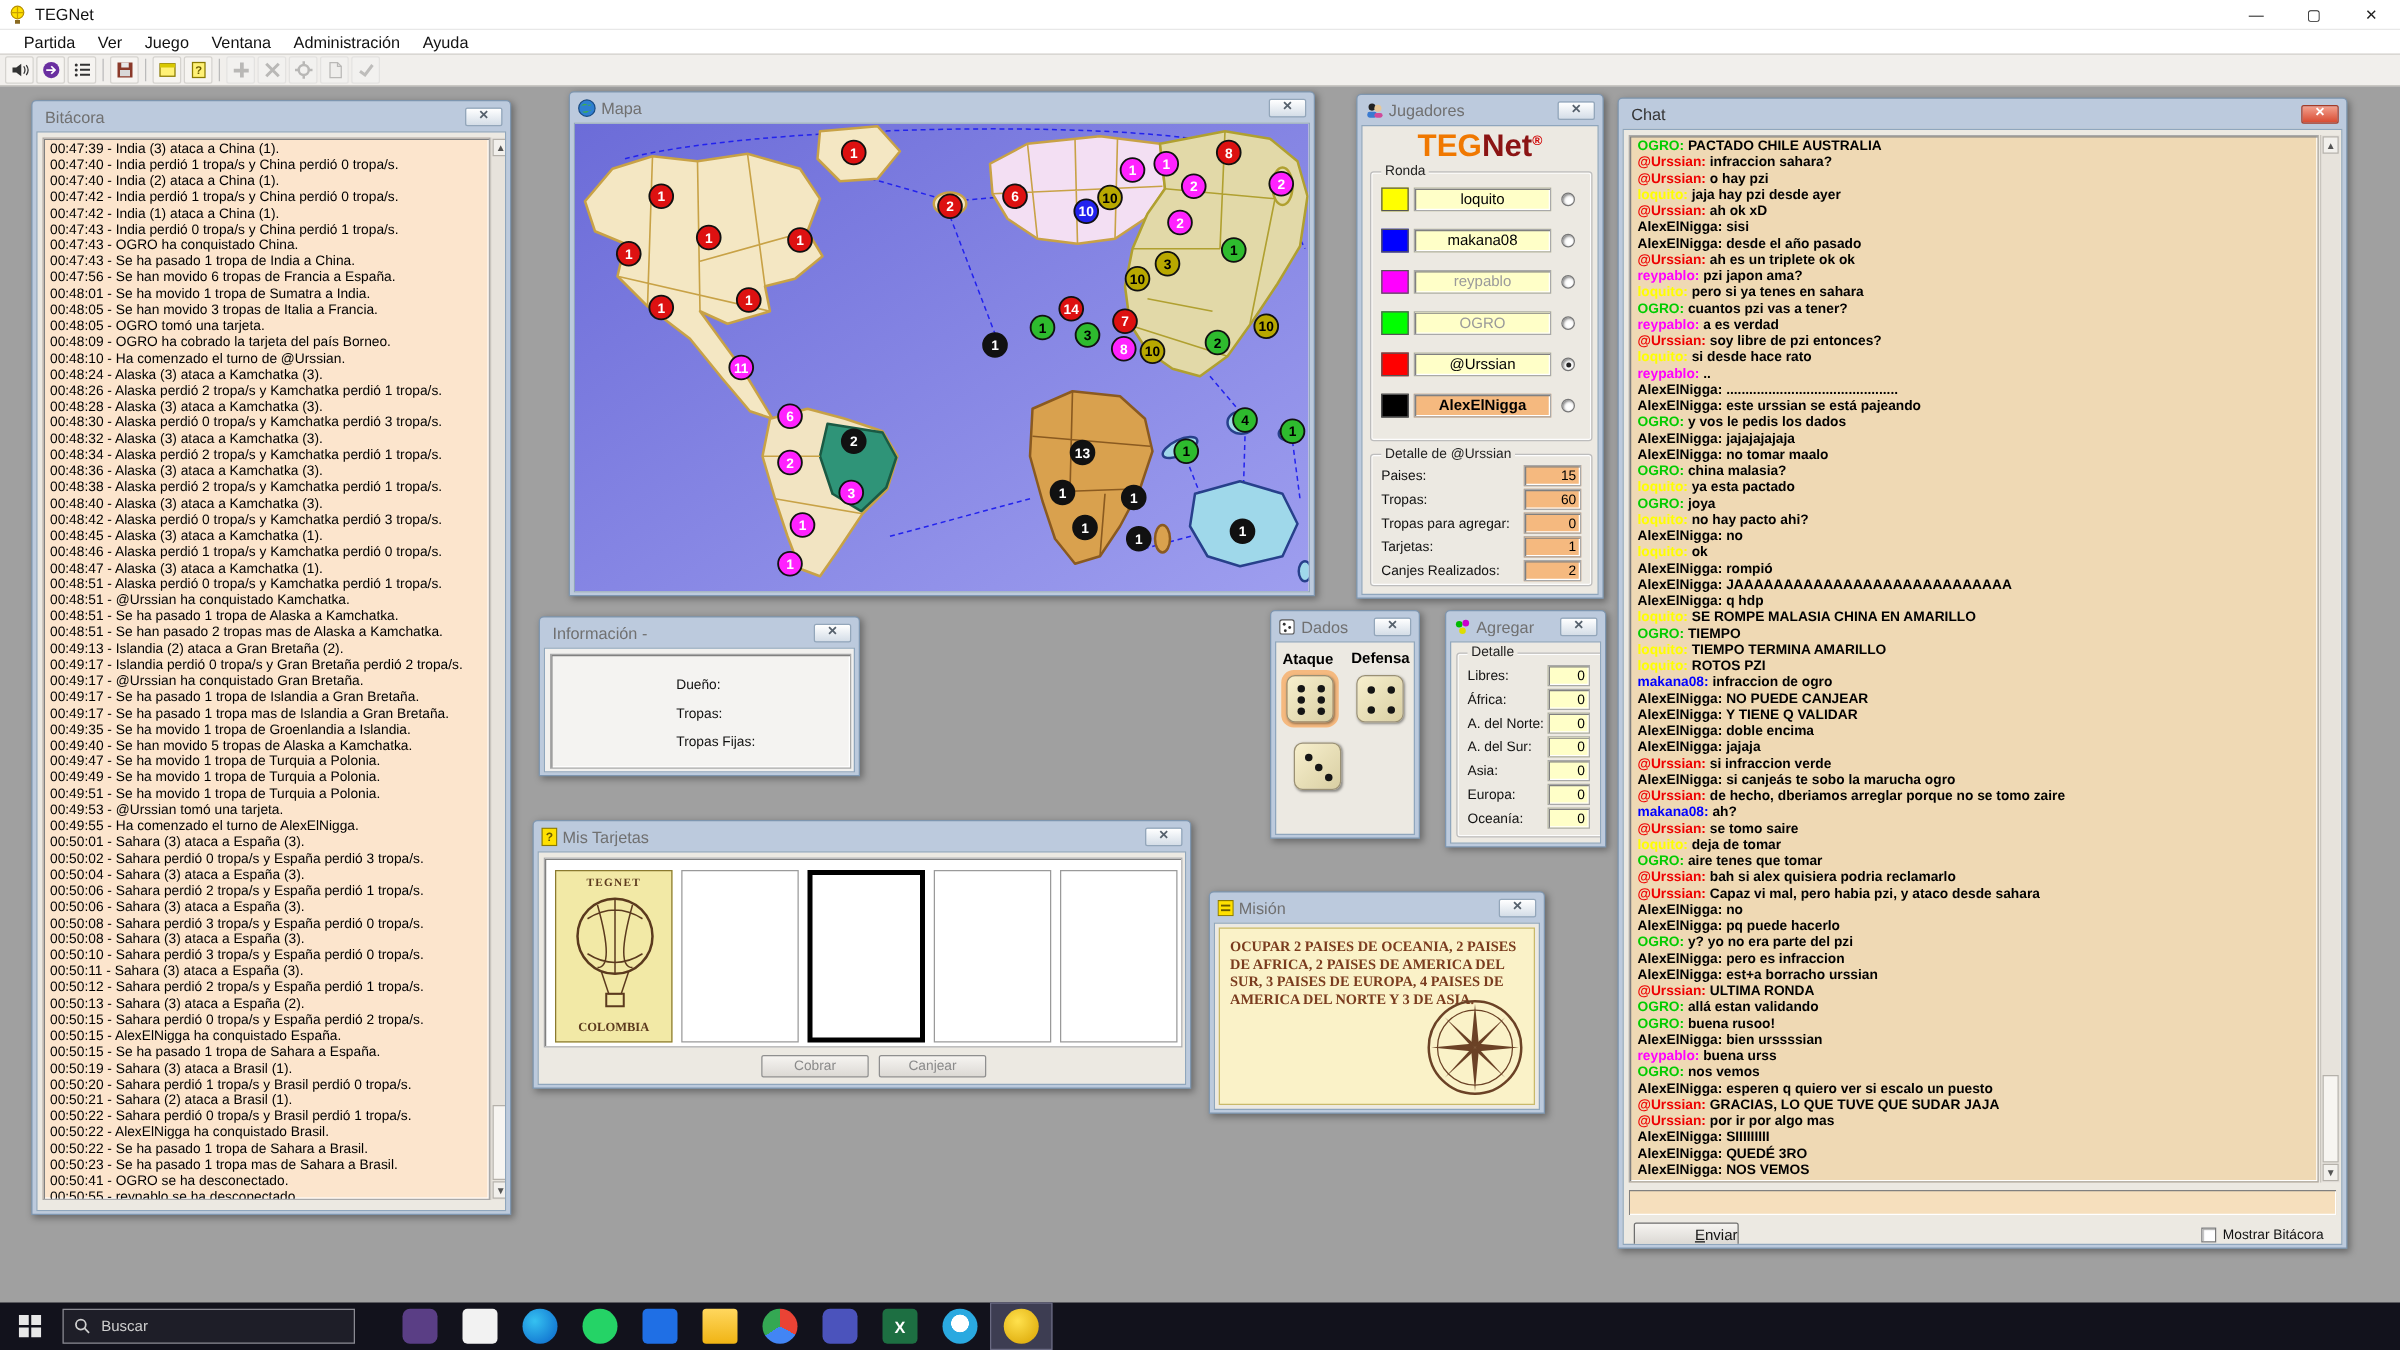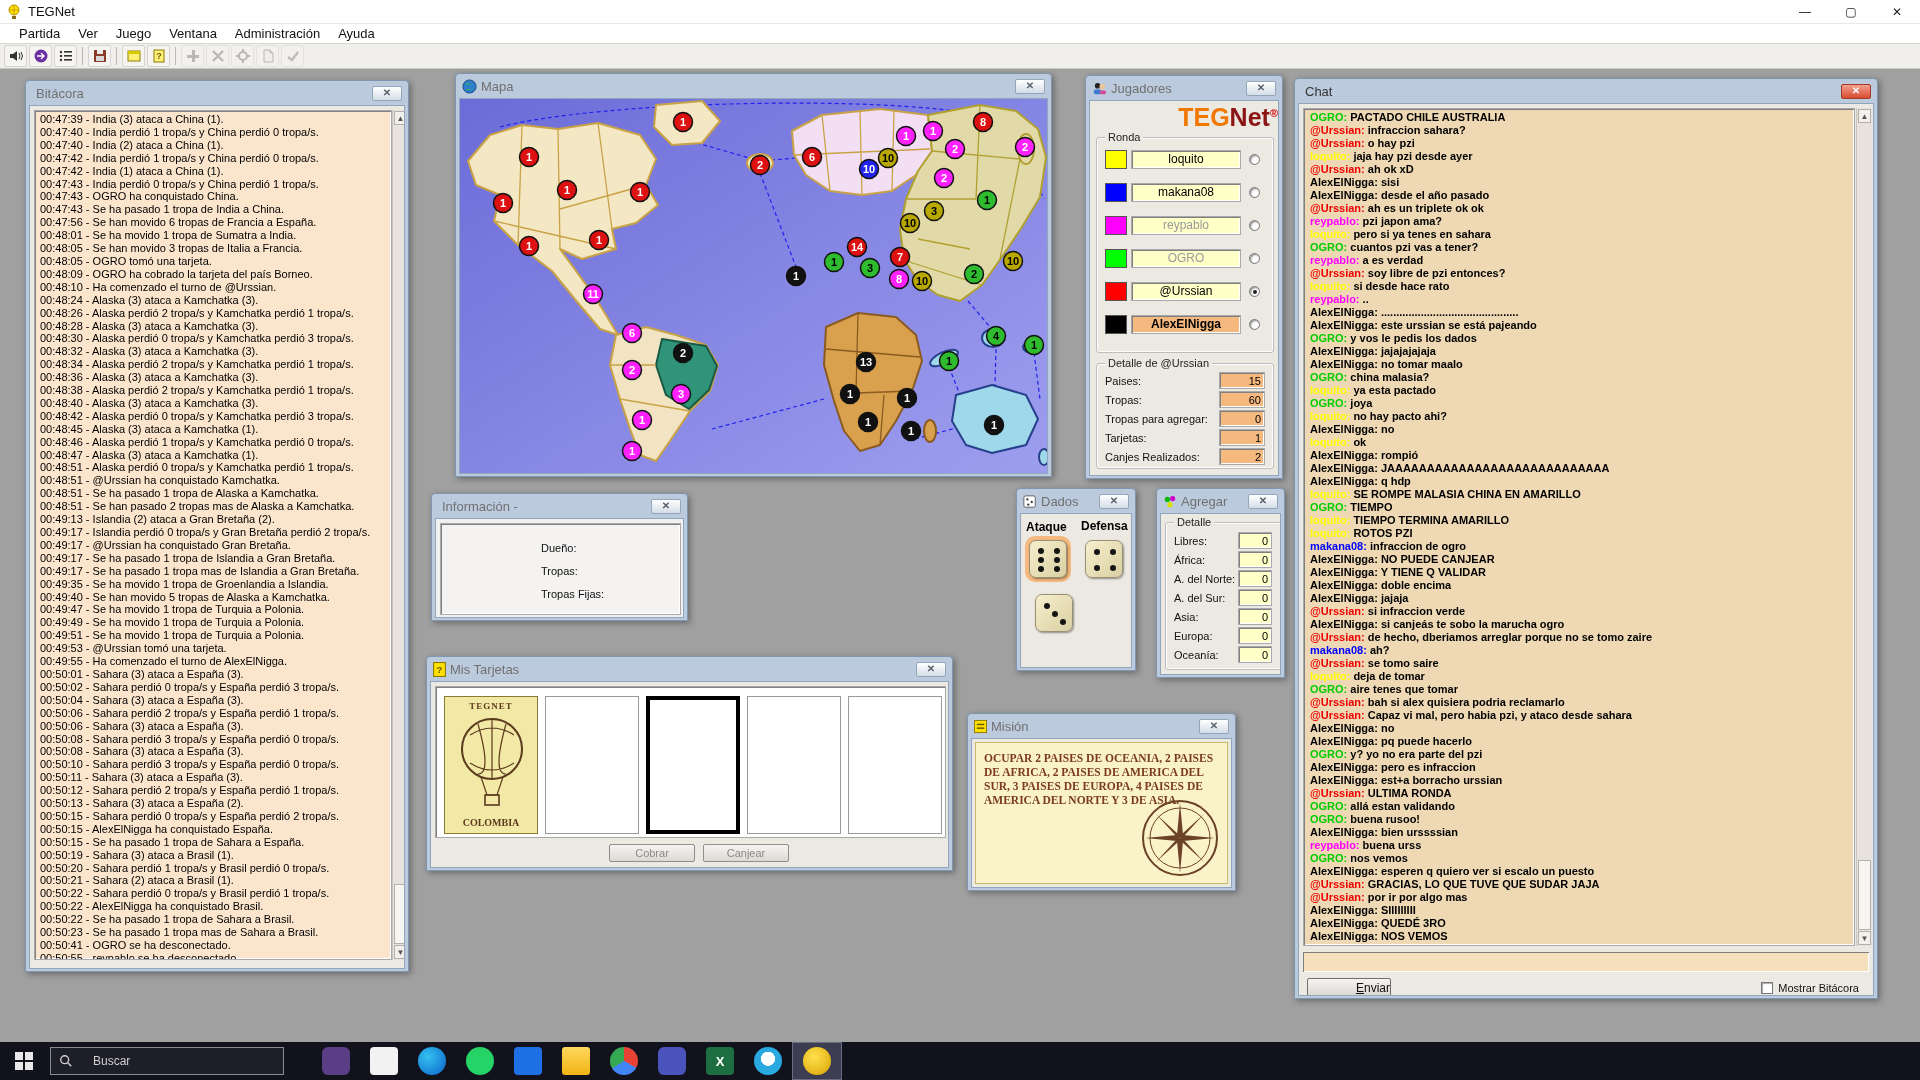--- a/index.html
+++ b/index.html
@@ -35,21 +35,21 @@
   .log-line{font-size:11px;line-height:12.9px;color:#000;white-space:nowrap}
   .vscroll{position:absolute;width:16px;background:#e7e3dc;border-left:1px solid #c9c5be}
   .varrow{position:absolute;left:1px;width:13px;height:14px;background:#f2f0ec;border:1px solid #b5b1aa;font-size:8px;color:#555;text-align:center;line-height:13px}
   .vthumb{position:absolute;left:1px;width:13px;background:#f7f5f1;border:1px solid #b5b1aa}
 
   
   #map-svg{position:absolute;left:0;top:0}
   .marker-num{font-weight:bold;font-size:11px;text-anchor:middle}
 
   
-  #logo{position:absolute;left:0;top:2px;width:100%;text-align:right;font-weight:bold;font-size:25px;letter-spacing:0}
+  #logo{position:absolute;left:0;top:2px;width:100%;text-align:center;font-weight:bold;font-size:25px;letter-spacing:0}
   #logo .t1{color:#f07800}#logo .t2{color:#8b1414}#logo .t3{color:#d00000;font-size:11px;vertical-align:super}
   .prow{position:absolute;left:8px;display:flex;align-items:center}
   .swatch{width:22px;height:19px;border:1px solid #555}
   .namebox{width:110px;height:19px;background:#ffffc8;margin-left:4px;font-size:12px;text-align:center;line-height:17px;overflow:hidden}
   .radio{width:11px;height:11px;border-radius:50%;background:#fff;box-shadow:inset 1px 1px 2px #888;border:1px solid #777;margin-left:8px;position:relative}
   .radio.sel::after{content:"";position:absolute;left:3px;top:3px;width:4px;height:4px;border-radius:50%;background:#222}
   .drow{position:absolute;left:8px;display:flex;align-items:center;font-size:11px;color:#111}
   .dval{position:absolute;height:17px;background:#f5b97f;font-size:11px;text-align:right;padding:2px 3px 0 0;font-weight:normal}
 
   
@@ -86,21 +86,21 @@
 
   
   #statusbar{position:absolute;left:0;top:1022px;width:1920px;height:20px;background:#c3c3c3;display:flex}
   .sb-panel{height:20px;border:1px solid;border-color:#8a8a8a #ffffff #ffffff #8a8a8a;display:flex;align-items:center;justify-content:center;font-size:11px;color:#111;overflow:hidden}
   .sb-red{background:#e00000;width:34px;height:14px;margin:2px 3px;border:1px solid #900}
 
   
   #taskbar{position:absolute;left:0;top:1042px;width:1920px;height:38px;background:#12121c;display:flex;align-items:center}
   #start{width:48px;height:38px;display:flex;align-items:center;justify-content:center}
   #searchbox{width:234px;height:28px;margin-left:2px;background:#1e1e28;border:1px solid #8a8a92;display:flex;align-items:center;padding-left:8px}
-  #searchbox .stext{color:#cfcfcf;font-size:12px;margin-left:20px}
+  #searchbox .stext{color:#cfcfcf;font-size:12px;margin-left:8px}
   .appicon{width:28px;height:28px;margin:0 10px;display:flex;align-items:center;justify-content:center;color:#fff;font-weight:bold;font-size:13px}
   .appwrap{height:38px;display:flex;align-items:center}
   .appwrap.active{background:#3d3d52;border:1px solid #6a6a82}
 </style>
 </head>
 <body>
 
 <div id="screen">
 
   <div id="titlebar">

